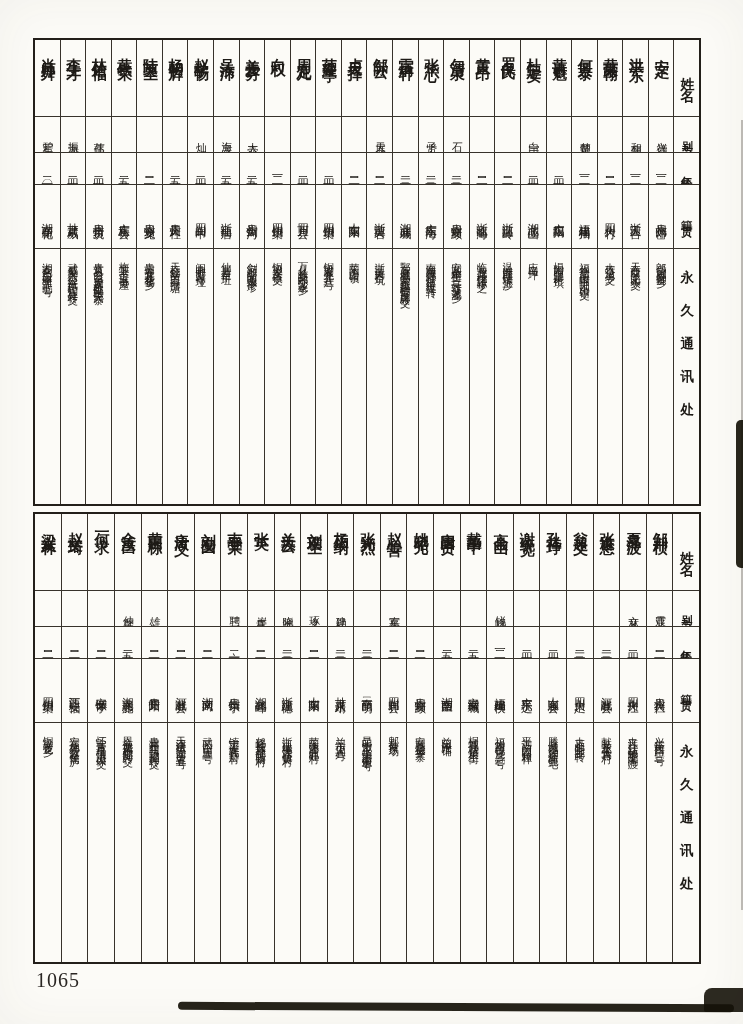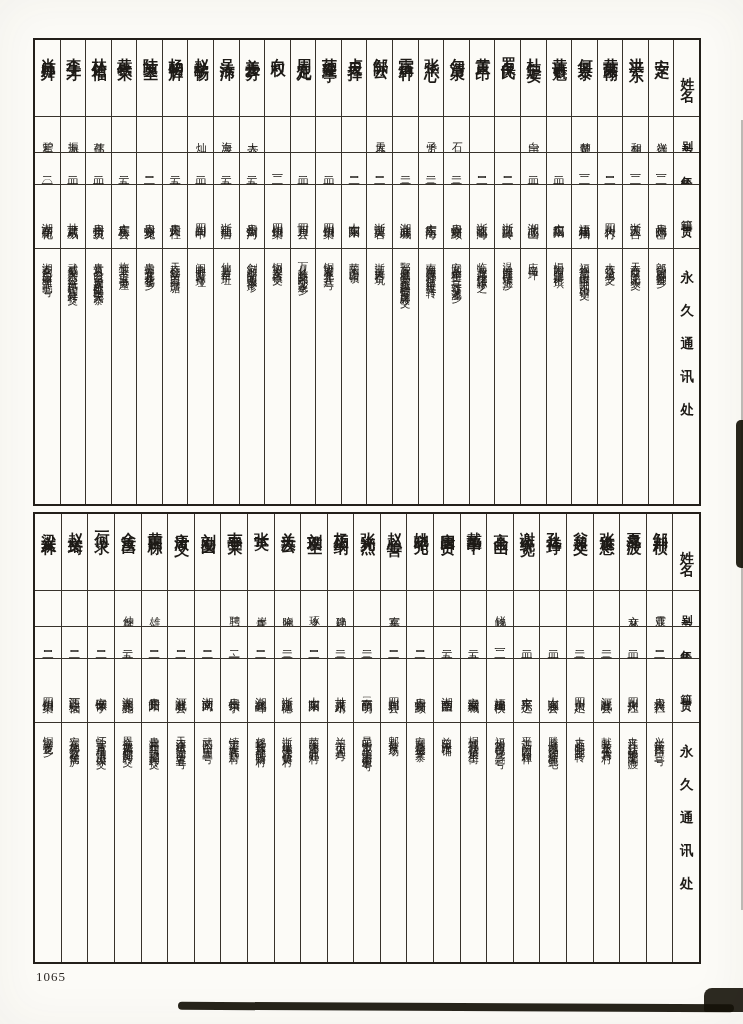--- a/index.html
+++ b/index.html
@@ -82,21 +82,21 @@
   .header-col .cell.address .vtext{
     height: auto;
     font-size: 13.5px;
     letter-spacing: 33px; 
   }
 
   
   .page-number {
     position: absolute;
     left: 36px; top: 969px;
-    font-size: 13px;
+    font-size: 20px;
     letter-spacing: 1px;
     color: #2a2username623;
     color: #2a2623;
     font-family: "Liberation Serif", "DejaVu Serif", serif;
   }
 
   
   .artifact { position: absolute; background: #151209; }
   .artifact.right-blob   { right: -2px; top: 420px; width: 9px; height: 148px; border-radius: 5px 0 0 5px; opacity: .92; }
   .artifact.right-line   { right: 0; top: 120px; width: 2px; height: 790px; background: rgba(35,30,22,.28); }

